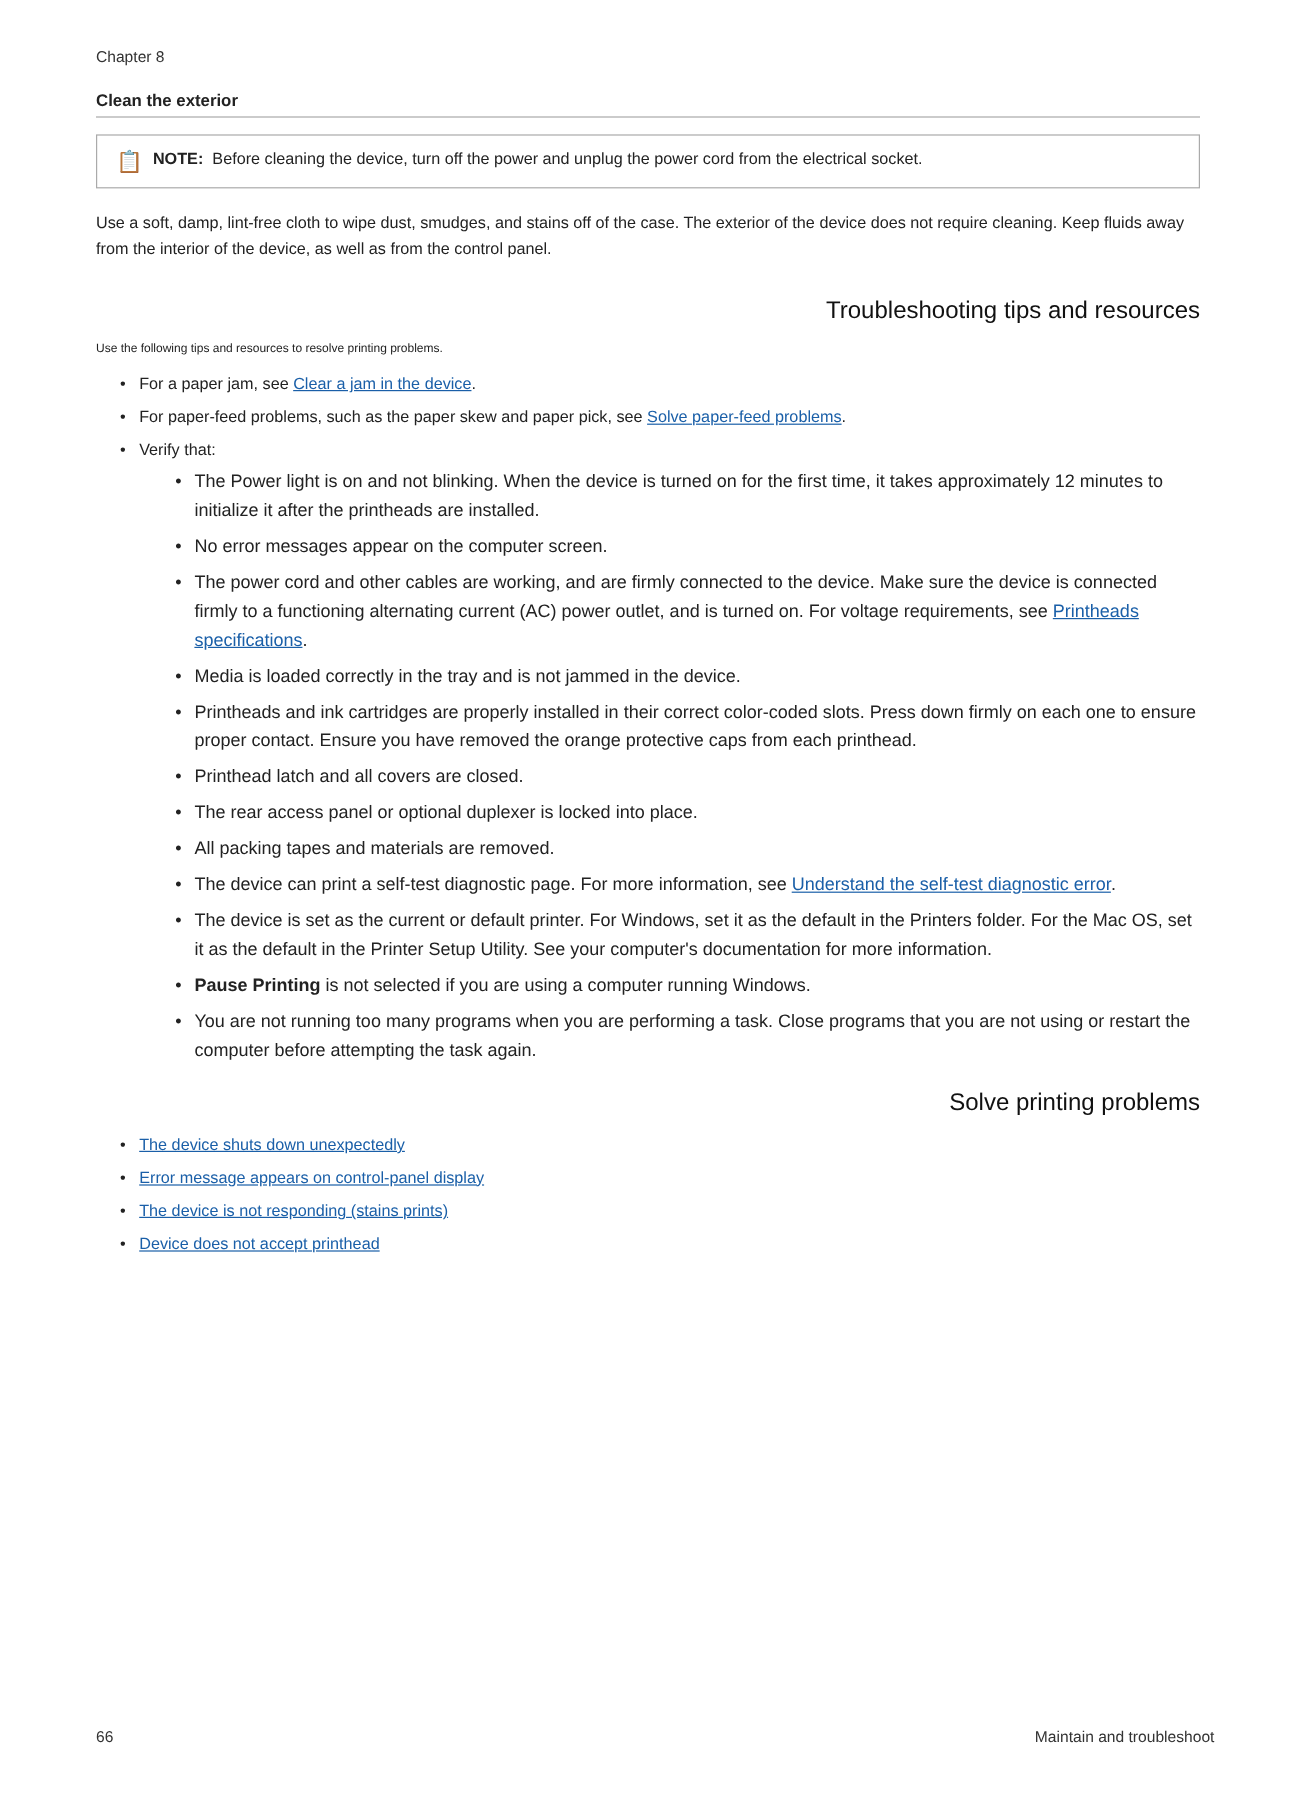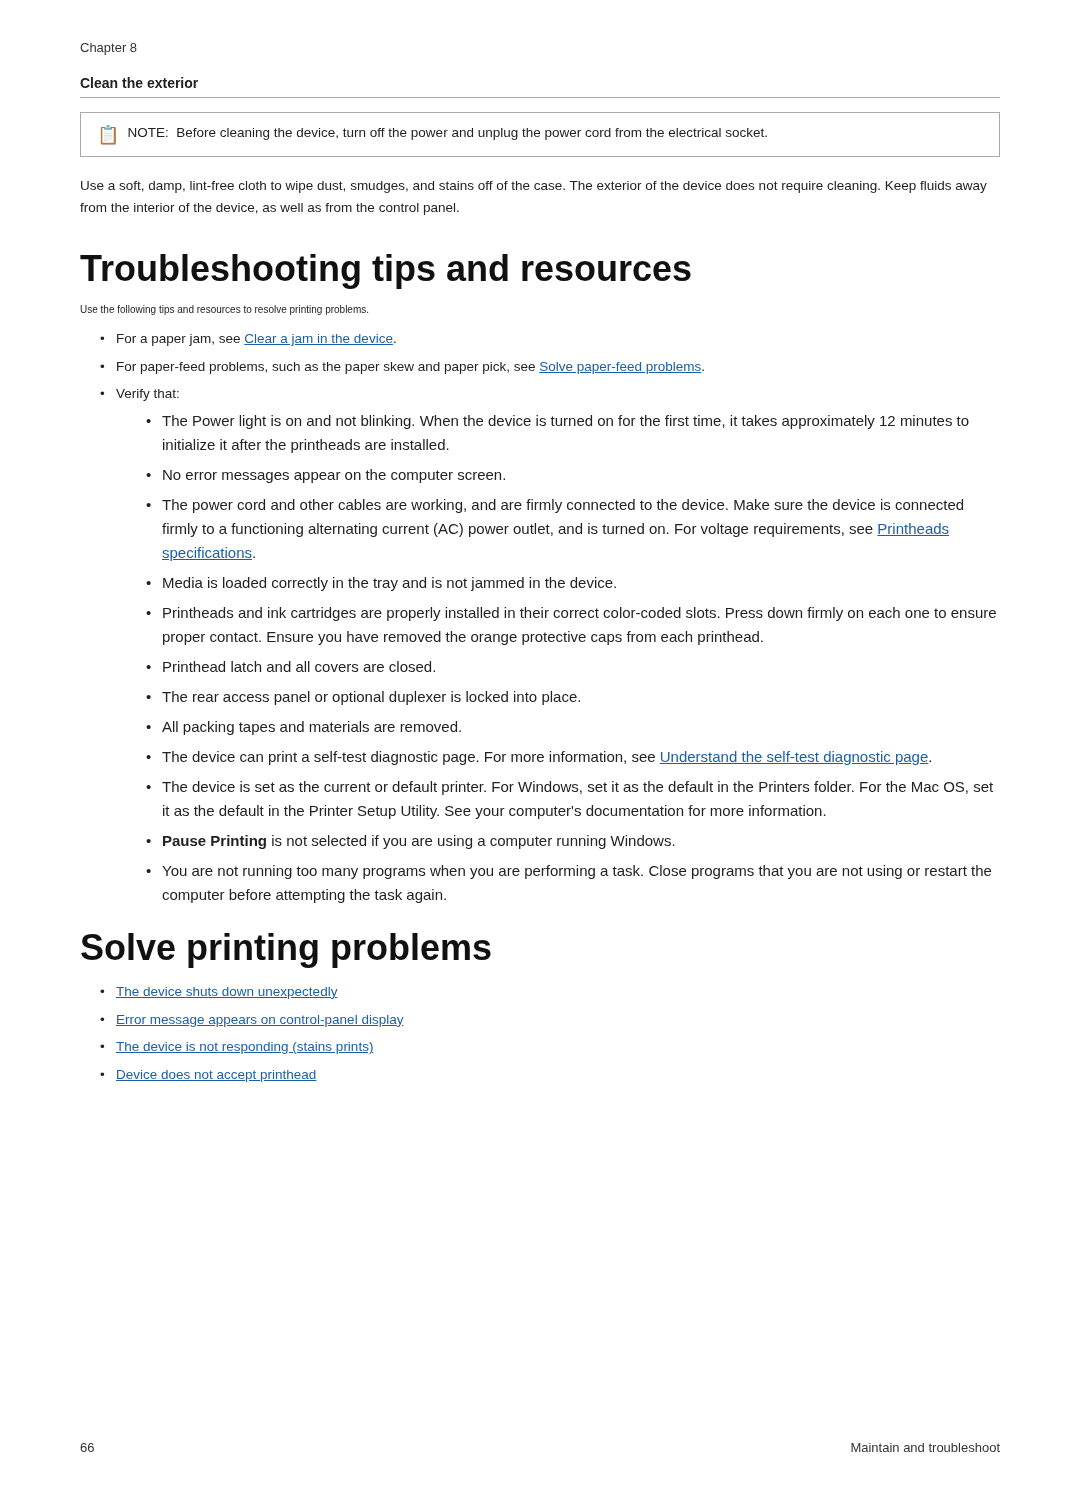--- a/index.html
+++ b/index.html
@@ -43,32 +43,33 @@
       font-size: 18px;
       margin-top: 1px;
       flex-shrink: 0;
       color: #444;
     }
     .note-content {
       font-size: 13.5px;
       line-height: 1.5;
     }
     .note-content strong {
-      font-weight: normal;
+      font-weight: bold;
     }
     .body-text {
       font-size: 13.5px;
       line-height: 1.6;
       margin-bottom: 30px;
     }
     .main-heading {
-      font-size: 36px;
-      font-weight: bold;
+      font-size: 20px;
+      font-weight: normal;
       margin-bottom: 12px;
       color: #111;
+      text-align: right;
     }
     .intro-text {
       font-size: 10px;
       line-height: 1.6;
       margin-bottom: 10px;
     }
     ul.top-list {
       list-style: none;
       padding-left: 20px;
       margin-bottom: 10px;
@@ -106,21 +107,21 @@
     }
     a.link {
       color: #1a5fa8;
       text-decoration: underline;
       cursor: pointer;
     }
     .footer {
       position: absolute;
       bottom: 40px;
       left: 80px;
-      right: 80px;
+      right: 68px;
       display: flex;
       justify-content: space-between;
       font-size: 13px;
       color: #333;
       gap: 28px;
     }
     .section-block {
       margin-bottom: 30px;
     }
     .troubleshoot-section {
@@ -162,21 +163,21 @@
       <span>Verify that:</span>
       <ul class="sub-list">
         <li>The Power light is on and not blinking. When the device is turned on for the first time, it takes approximately 12 minutes to initialize it after the printheads are installed.</li>
         <li>No error messages appear on the computer screen.</li>
         <li>The power cord and other cables are working, and are firmly connected to the device. Make sure the device is connected firmly to a functioning alternating current (AC) power outlet, and is turned on. For voltage requirements, see <a class="link">Printheads specifications</a>.</li>
         <li>Media is loaded correctly in the tray and is not jammed in the device.</li>
         <li>Printheads and ink cartridges are properly installed in their correct color-coded slots. Press down firmly on each one to ensure proper contact. Ensure you have removed the orange protective caps from each printhead.</li>
         <li>Printhead latch and all covers are closed.</li>
         <li>The rear access panel or optional duplexer is locked into place.</li>
         <li>All packing tapes and materials are removed.</li>
-        <li>The device can print a self-test diagnostic page. For more information, see <a class="link">Understand the self-test diagnostic page</a>.</li>
+        <li>The device can print a self-test diagnostic page. For more information, see <a class="link">Understand the self-test diagnostic error</a>.</li>
         <li>The device is set as the current or default printer. For Windows, set it as the default in the Printers folder. For the Mac OS, set it as the default in the Printer Setup Utility. See your computer's documentation for more information.</li>
         <li><strong>Pause Printing</strong> is not selected if you are using a computer running Windows.</li>
         <li>You are not running too many programs when you are performing a task. Close programs that you are not using or restart the computer before attempting the task again.</li>
       </ul>
     </li>
   </ul>
 </div>
 
 <div class="section-block">
   <h1 class="main-heading">Solve printing problems</h1>

